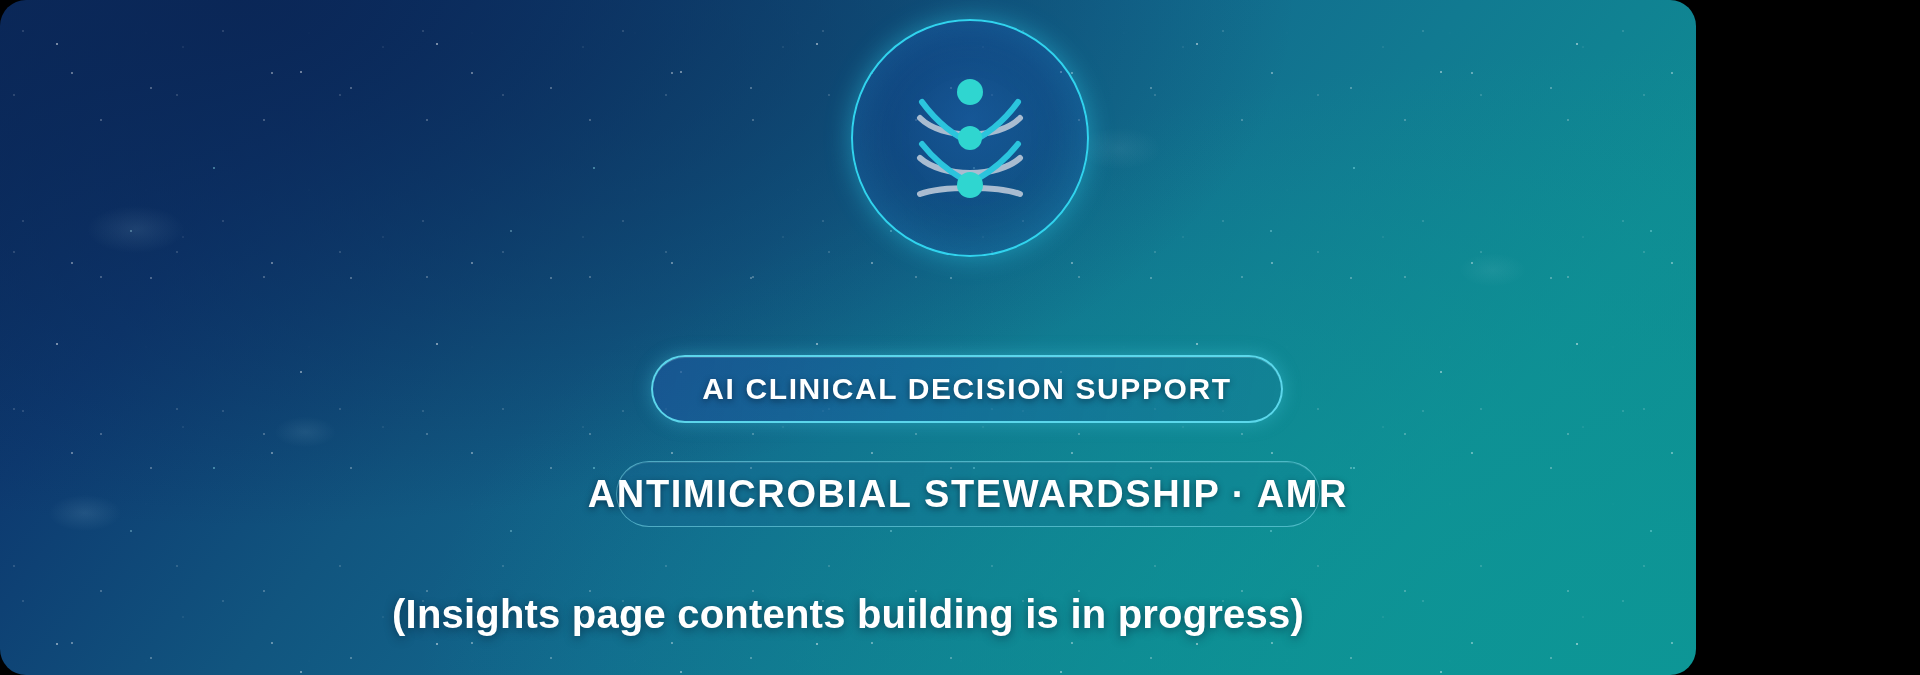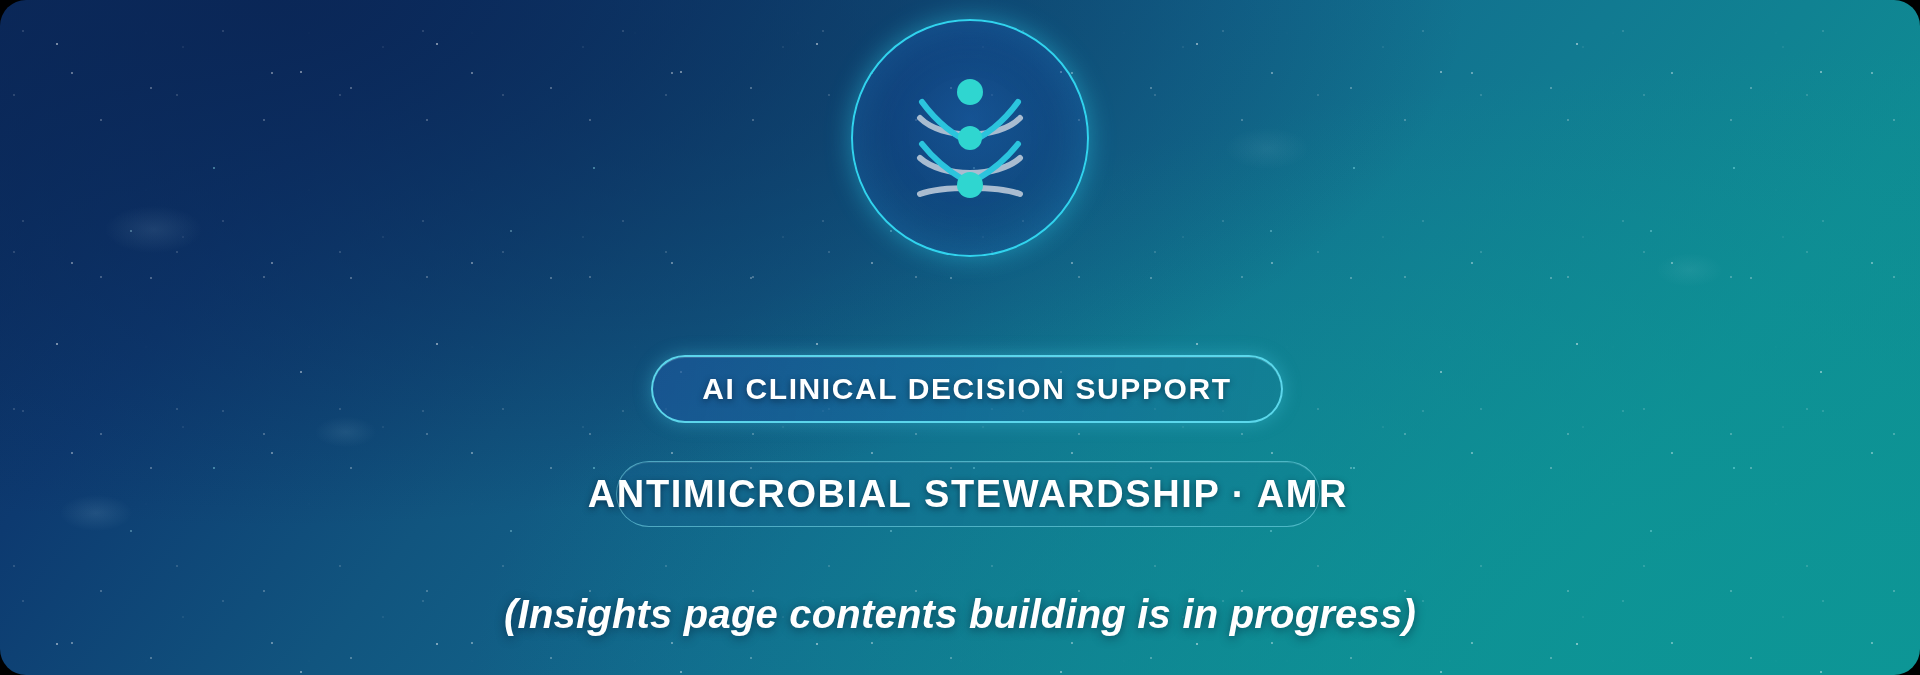--- a/index.html
+++ b/index.html
@@ -7,21 +7,21 @@
   html, body {
     width: 1920px;
     height: 675px;
     overflow: hidden;
     background: #000;
     font-family: "Liberation Sans", sans-serif;
   }
 
   #hero {
     position: relative;
-    width: 1920px;
+    width: 1696px;
     height: 675px;
     overflow: hidden;
     border-radius: 26px;
     background:
       radial-gradient(120% 150% at 14% 0%,   rgba(10,38,86,0.95) 0%,  rgba(10,38,86,0.0) 52%),
       radial-gradient(130% 160% at 100% 100%, rgba(13,150,150,0.98) 0%, rgba(13,150,150,0.0) 58%),
       linear-gradient(128deg,
         #0a2a5c 0%,
         #0d3a70 17%,
         #11557f 34%,
@@ -154,21 +154,20 @@
     position: absolute;
     left: 0;
     right: 0;
     top: 592px;
     text-align: center;
     color: #ffffff;
     font-size: 40px;
     font-weight: 600;
     letter-spacing: 0.2px;
     text-shadow: 0 2px 10px rgba(0,25,45,0.55);
-    font-style: italic;
   }
 </style>
 </head>
 <body>
 
 <div id="hero">
 
   <div class="stars layer-a"></div>
   <div class="stars layer-b"></div>
   <div class="stars layer-c"></div>

